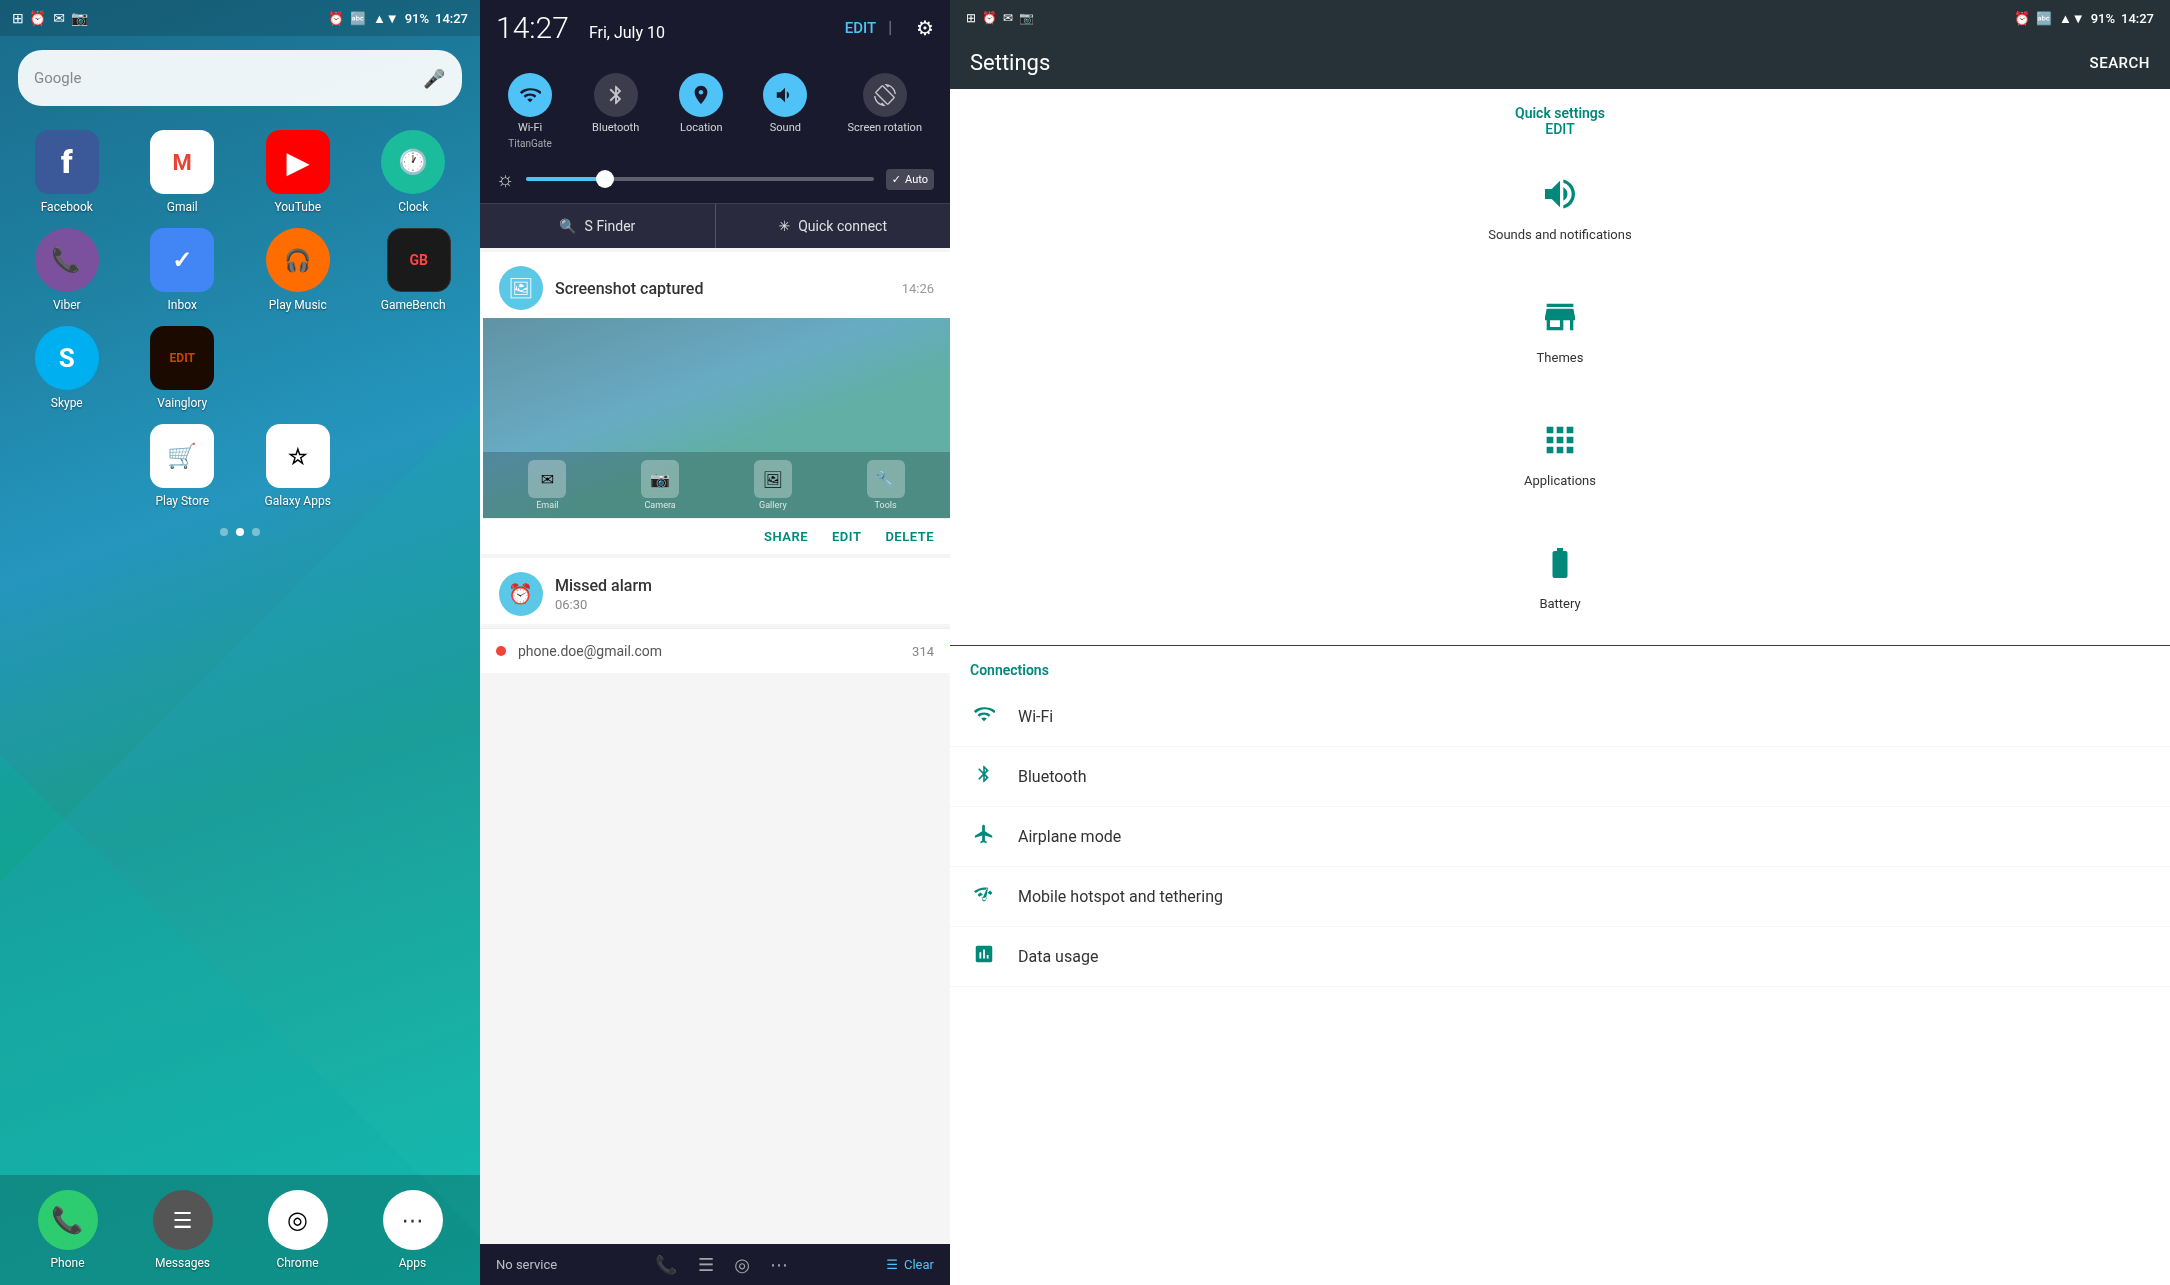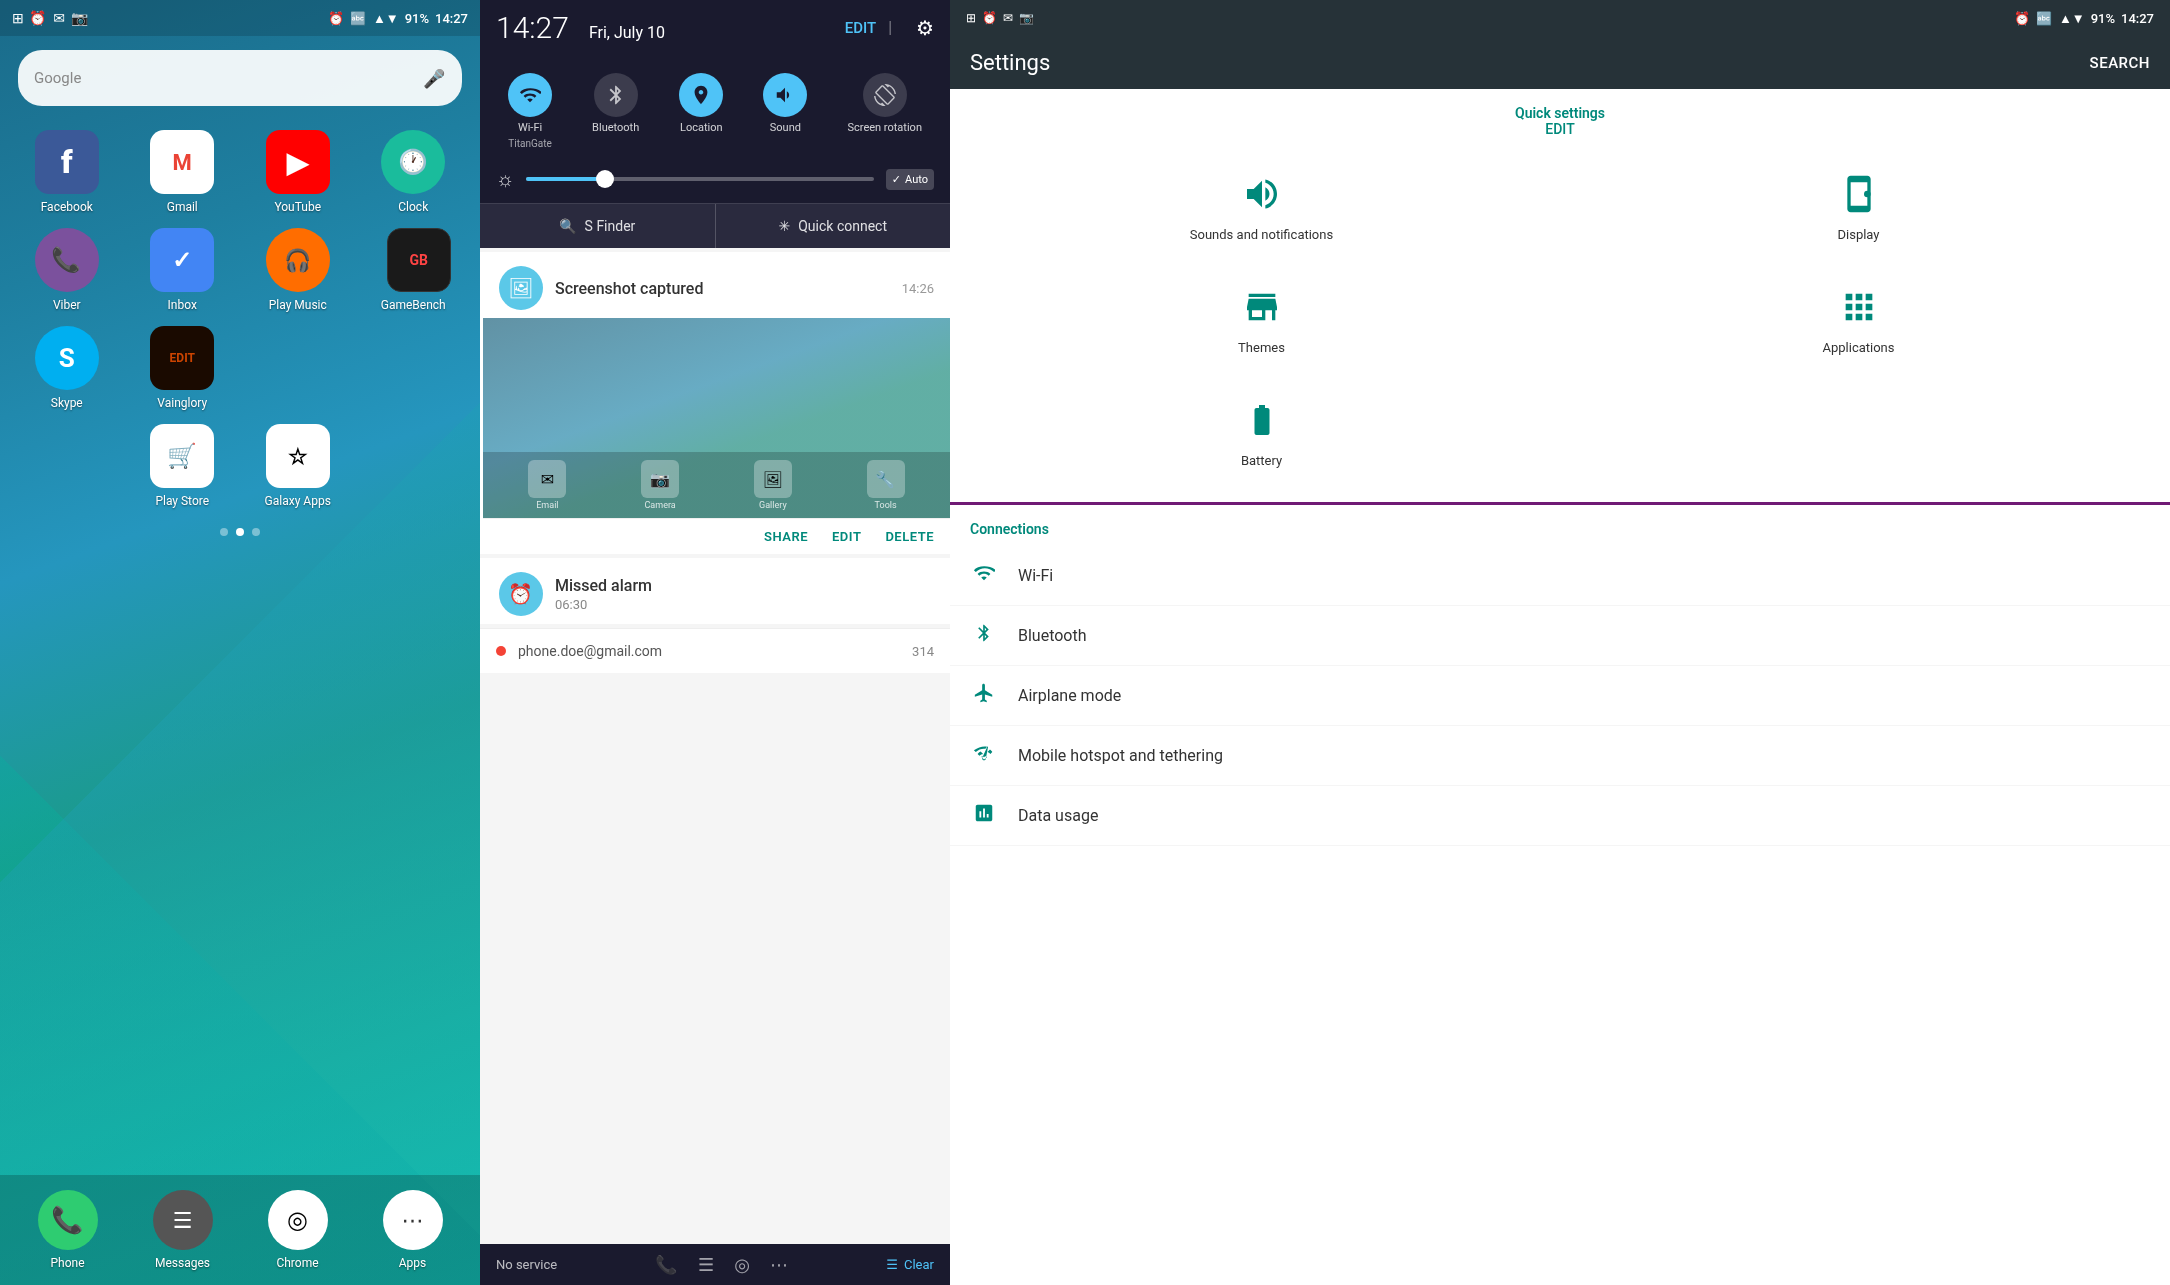--- a/index.html
+++ b/index.html
@@ -405,24 +405,24 @@
       display: flex;
       align-items: center;
       justify-content: space-between;
       flex-direction: column;
     }
     .settings-section-title { color: #00897b; font-size: 14px; font-weight: 600; }
     .settings-section-edit { color: #00897b; font-size: 14px; font-weight: 500; }
 
     .quick-settings-grid {
       display: grid;
-      grid-template-columns: repeat(2, 1fr);
-      gap: 6px;
+      grid-template-columns: repeat(1, 1fr);
+      gap: 16px;
       padding: 8px 16px 16px;
-      border-bottom: 3px solid #701a75;
+      border-bottom: 1px solid #701a75;
     }
     .qs-item {
       display: flex;
       flex-direction: column;
       align-items: center;
       gap: 8px;
       padding: 16px 8px;
     }
     .qs-icon {
       width: 50px;
@@ -778,29 +778,20 @@
 
       <div class="qs-item">
         <div class="qs-icon">
           <svg width="40" height="40" viewBox="0 0 24 24" fill="#00897b">
               <path d="M3 9v6h4l5 5V4L7 9H3zm13.5 3c0-1.77-1.02-3.29-2.5-4.03v8.05c1.48-.73 2.5-2.25 2.5-4.02zM14 3.23v2.06c2.89.86 5 3.54 5 6.71s-2.11 5.85-5 6.71v2.06c4.01-.91 7-4.49 7-8.77s-2.99-7.86-7-8.77z"></path>
             </svg>
         </div>
         <span class="qs-label">Sounds and notifications</span>
       </div>
 
-      <div class="qs-item">
-        <div class="qs-icon">
-          <svg width="40" height="40" viewBox="0 0 24 24" fill="#00897b">
-              <path d="M17 1H7c-1.1 0-2 .9-2 2v18c0 1.1.9 2 2 2h10c1.1 0 2-.9 2-2V3c0-1.1-.9-2-2-2zm0 18H7V5h10v14z"></path>
-              <circle cx="17" cy="12" r="2" fill="#00897b"></circle>
-            </svg>
-        </div>
-        <span class="qs-label">Display</span>
-      </div>
 
       <div class="qs-item">
         <div class="qs-icon">
           <svg width="40" height="40" viewBox="0 0 24 24" fill="#00897b">
               <path d="M20 4H4v2h16V4zm1 10v-2l-1-5H4l-1 5v2h1v6h10v-6h4v6h2v-6h1zm-9 4H6v-4h6v4z"></path>
             </svg>
         </div>
         <span class="qs-label">Themes</span>
       </div>
 

